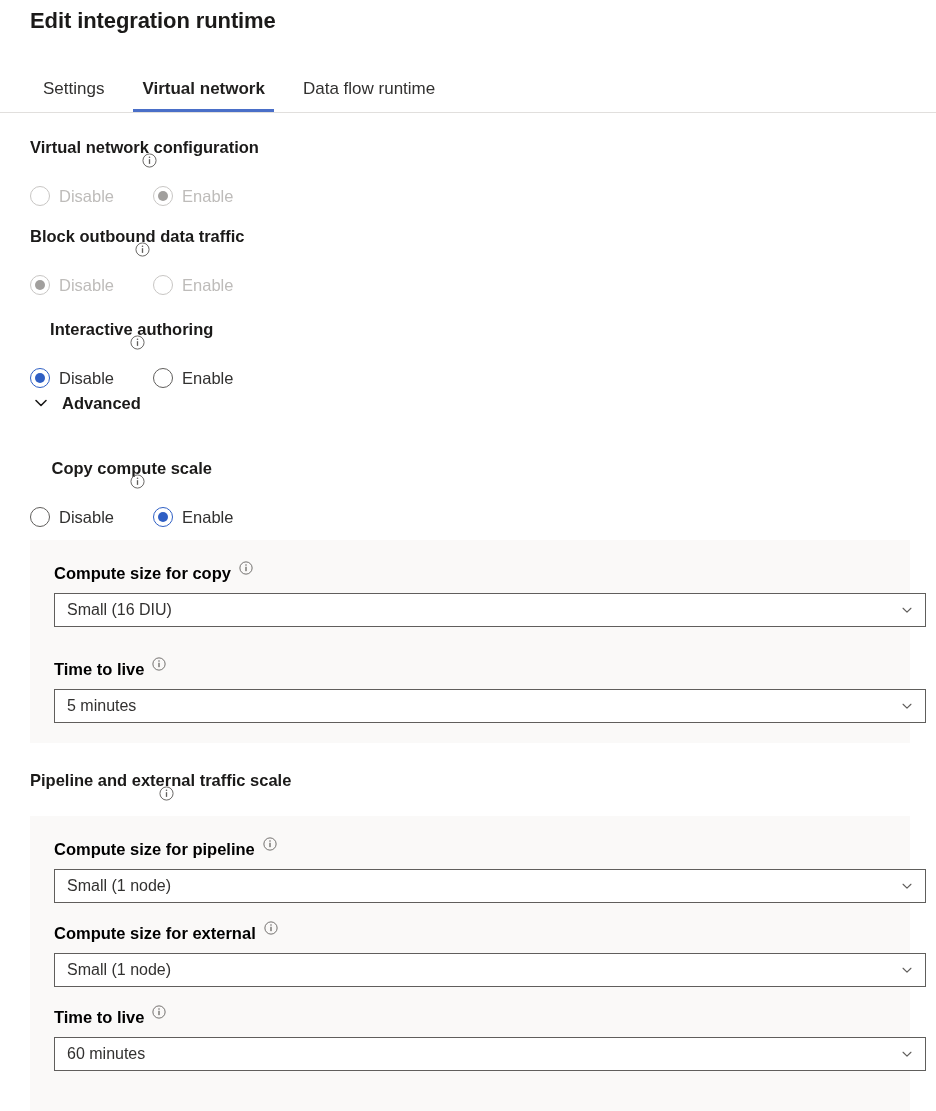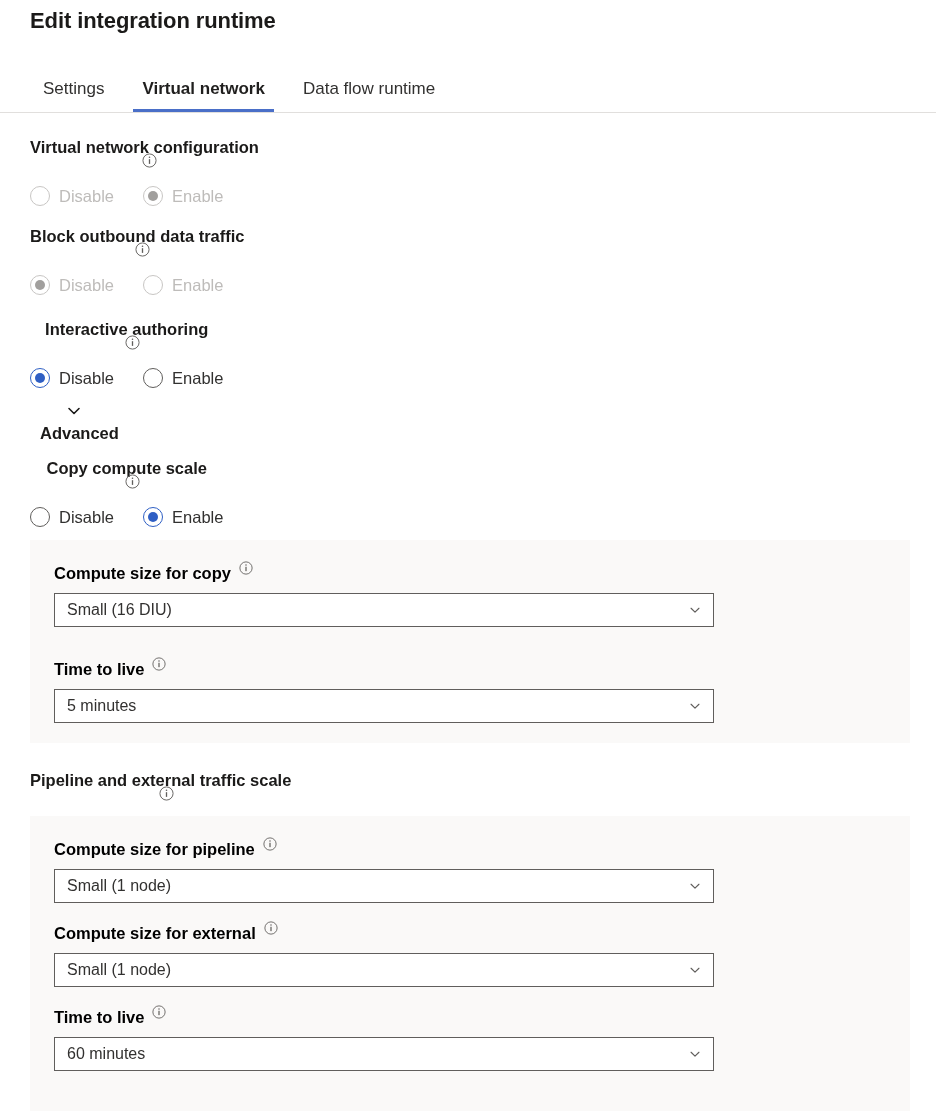--- a/index.html
+++ b/index.html
@@ -105,21 +105,21 @@
     display: flex;
     align-items: center;
     margin-top: 13px;
   }
   .radio-opt {
     display: flex;
     align-items: center;
     cursor: pointer;
     white-space: nowrap;
   }
-  .radio-opt + .radio-opt { margin-left: 29px; }
+  .radio-opt + .radio-opt { margin-left: 39px; }
 
   .radio-mark {
     width: 20px;
     height: 20px;
     border-radius: 50%;
     border: 1px solid #605e5c;
     box-sizing: border-box;
     position: relative;
     flex: 0 0 auto;
   }
@@ -193,21 +193,21 @@
     font-size: 16.5px;
     font-weight: bold;
     color: #000000;
     line-height: 22px;
     white-space: nowrap;
   }
   .field-label .info-icon { margin-left: 8px; }
 
   .dropdown {
     margin-top: 9px;
-    width: 660px;
+    width: 872px;
     height: 34px;
     border: 1px solid #605e5c;
     background: #ffffff;
     box-sizing: border-box;
     display: flex;
     align-items: center;
     justify-content: space-between;
     padding: 0 11px 0 12px;
     cursor: pointer;
   }
@@ -302,21 +302,21 @@
         <span class="radio-mark"></span>
         <span class="radio-label">Disable</span>
       </div>
       <div class="radio-opt">
         <span class="radio-mark"></span>
         <span class="radio-label">Enable</span>
       </div>
     </div>
   </div>
 
-  <div class="advanced-toggle" style="top:400px;flex-direction:column;">
+  <div class="advanced-toggle" style="top:392px;">
     <span class="chevron-box">
       <svg width="16" height="16" viewBox="0 0 16 16">
           <path d="M3 5.5 L8 10.5 L13 5.5" fill="none" stroke="#1b1a19" stroke-width="1.6" stroke-linecap="round" stroke-linejoin="round"></path>
         </svg>
     </span>
     <span class="advanced-label">Advanced</span>
   </div>
 
   <div class="field-group" style="top:457px;">
     <div class="group-label">

